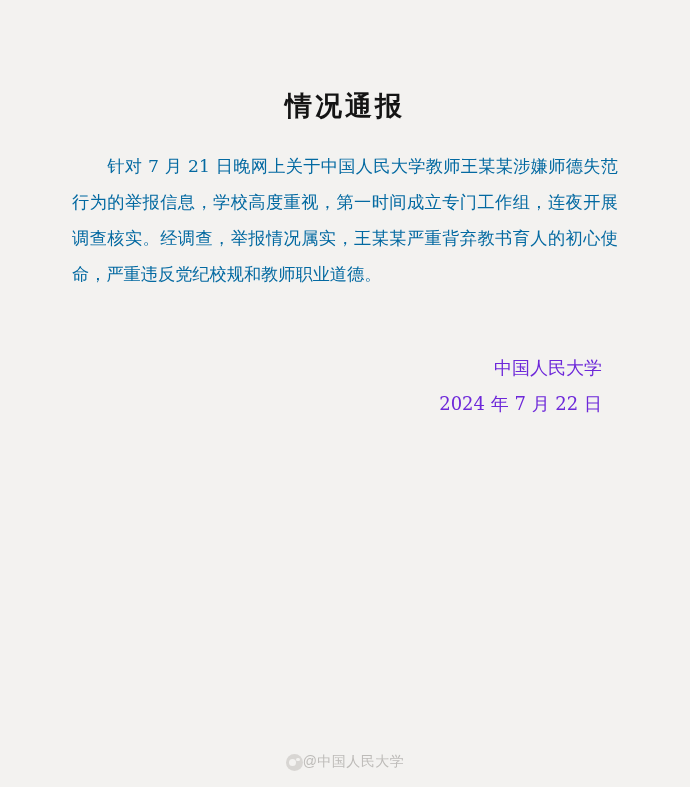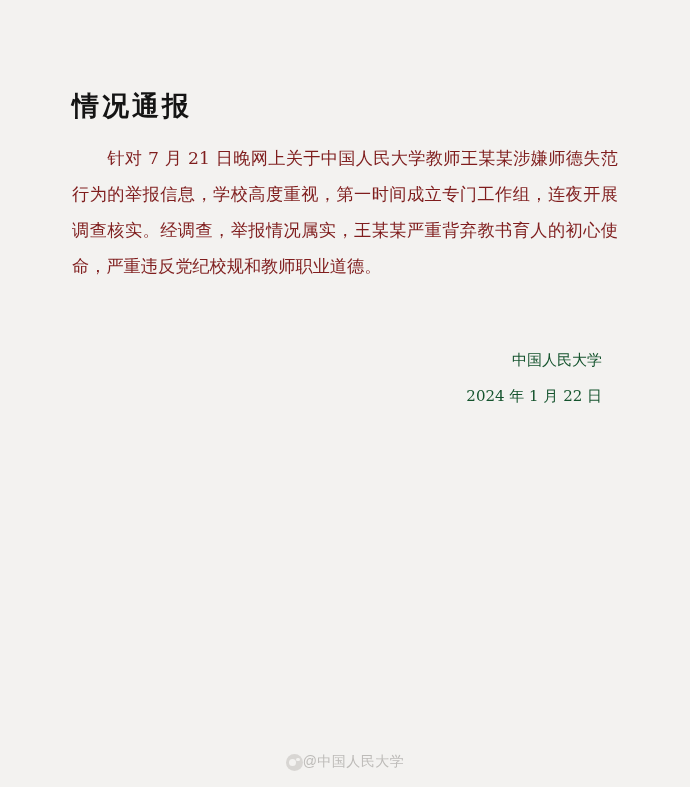--- a/index.html
+++ b/index.html
@@ -16,45 +16,45 @@
   }
   .page {
     position: relative;
     width: 690px;
     height: 787px;
     box-sizing: border-box;
     padding: 0 72px;
     background: #f3f2f0;
   }
   .doc-title {
-    text-align: left;
+    text-align: center;
     font-size: 27px;
     font-weight: bold;
     letter-spacing: 3px;
     padding-top: 88px;
     color: #141414;
   }
   .body-text {
-    margin-top: 16px;
+    margin-top: 24px;
     font-size: 17.2px;
     line-height: 36px;
     text-align: justify;
     text-justify: inter-ideograph;
-    color: #7f1d1d;
+    color: #0369a1;
   }
   .body-text p {
     margin: 0;
     text-indent: 2.05em;
   }
   .signature {
     margin-top: 58px;
     text-align: right;
-    font-size: 15px;
+    font-size: 18px;
     line-height: 36px;
-    color: #14532d;
+    color: #6d28d9;
   }
   .signature div {
     padding-right: 16px;
   }
   .watermark {
     position: absolute;
     left: 0;
     right: 0;
     bottom: 16px;
     display: flex;
@@ -102,21 +102,21 @@
 <div class="page">
 
   <div class="doc-title">情况通报</div>
 
   <div class="body-text">
     <p>针对 7 月 21 日晚网上关于中国人民大学教师王某某涉嫌师德失范行为的举报信息，学校高度重视，第一时间成立专门工作组，连夜开展调查核实。经调查，举报情况属实，王某某严重背弃教书育人的初心使命，严重违反党纪校规和教师职业道德。</p>
   </div>
 
   <div class="signature">
     <div>中国人民大学</div>
-    <div>2024 年 1 月 22 日</div>
+    <div>2024 年 7 月 22 日</div>
   </div>
 
   <div class="watermark">
     <span class="wb-logo"></span>
     <span class="watermark-text">@中国人民大学</span>
   </div>
 
 </div>
 
 </body></html>

